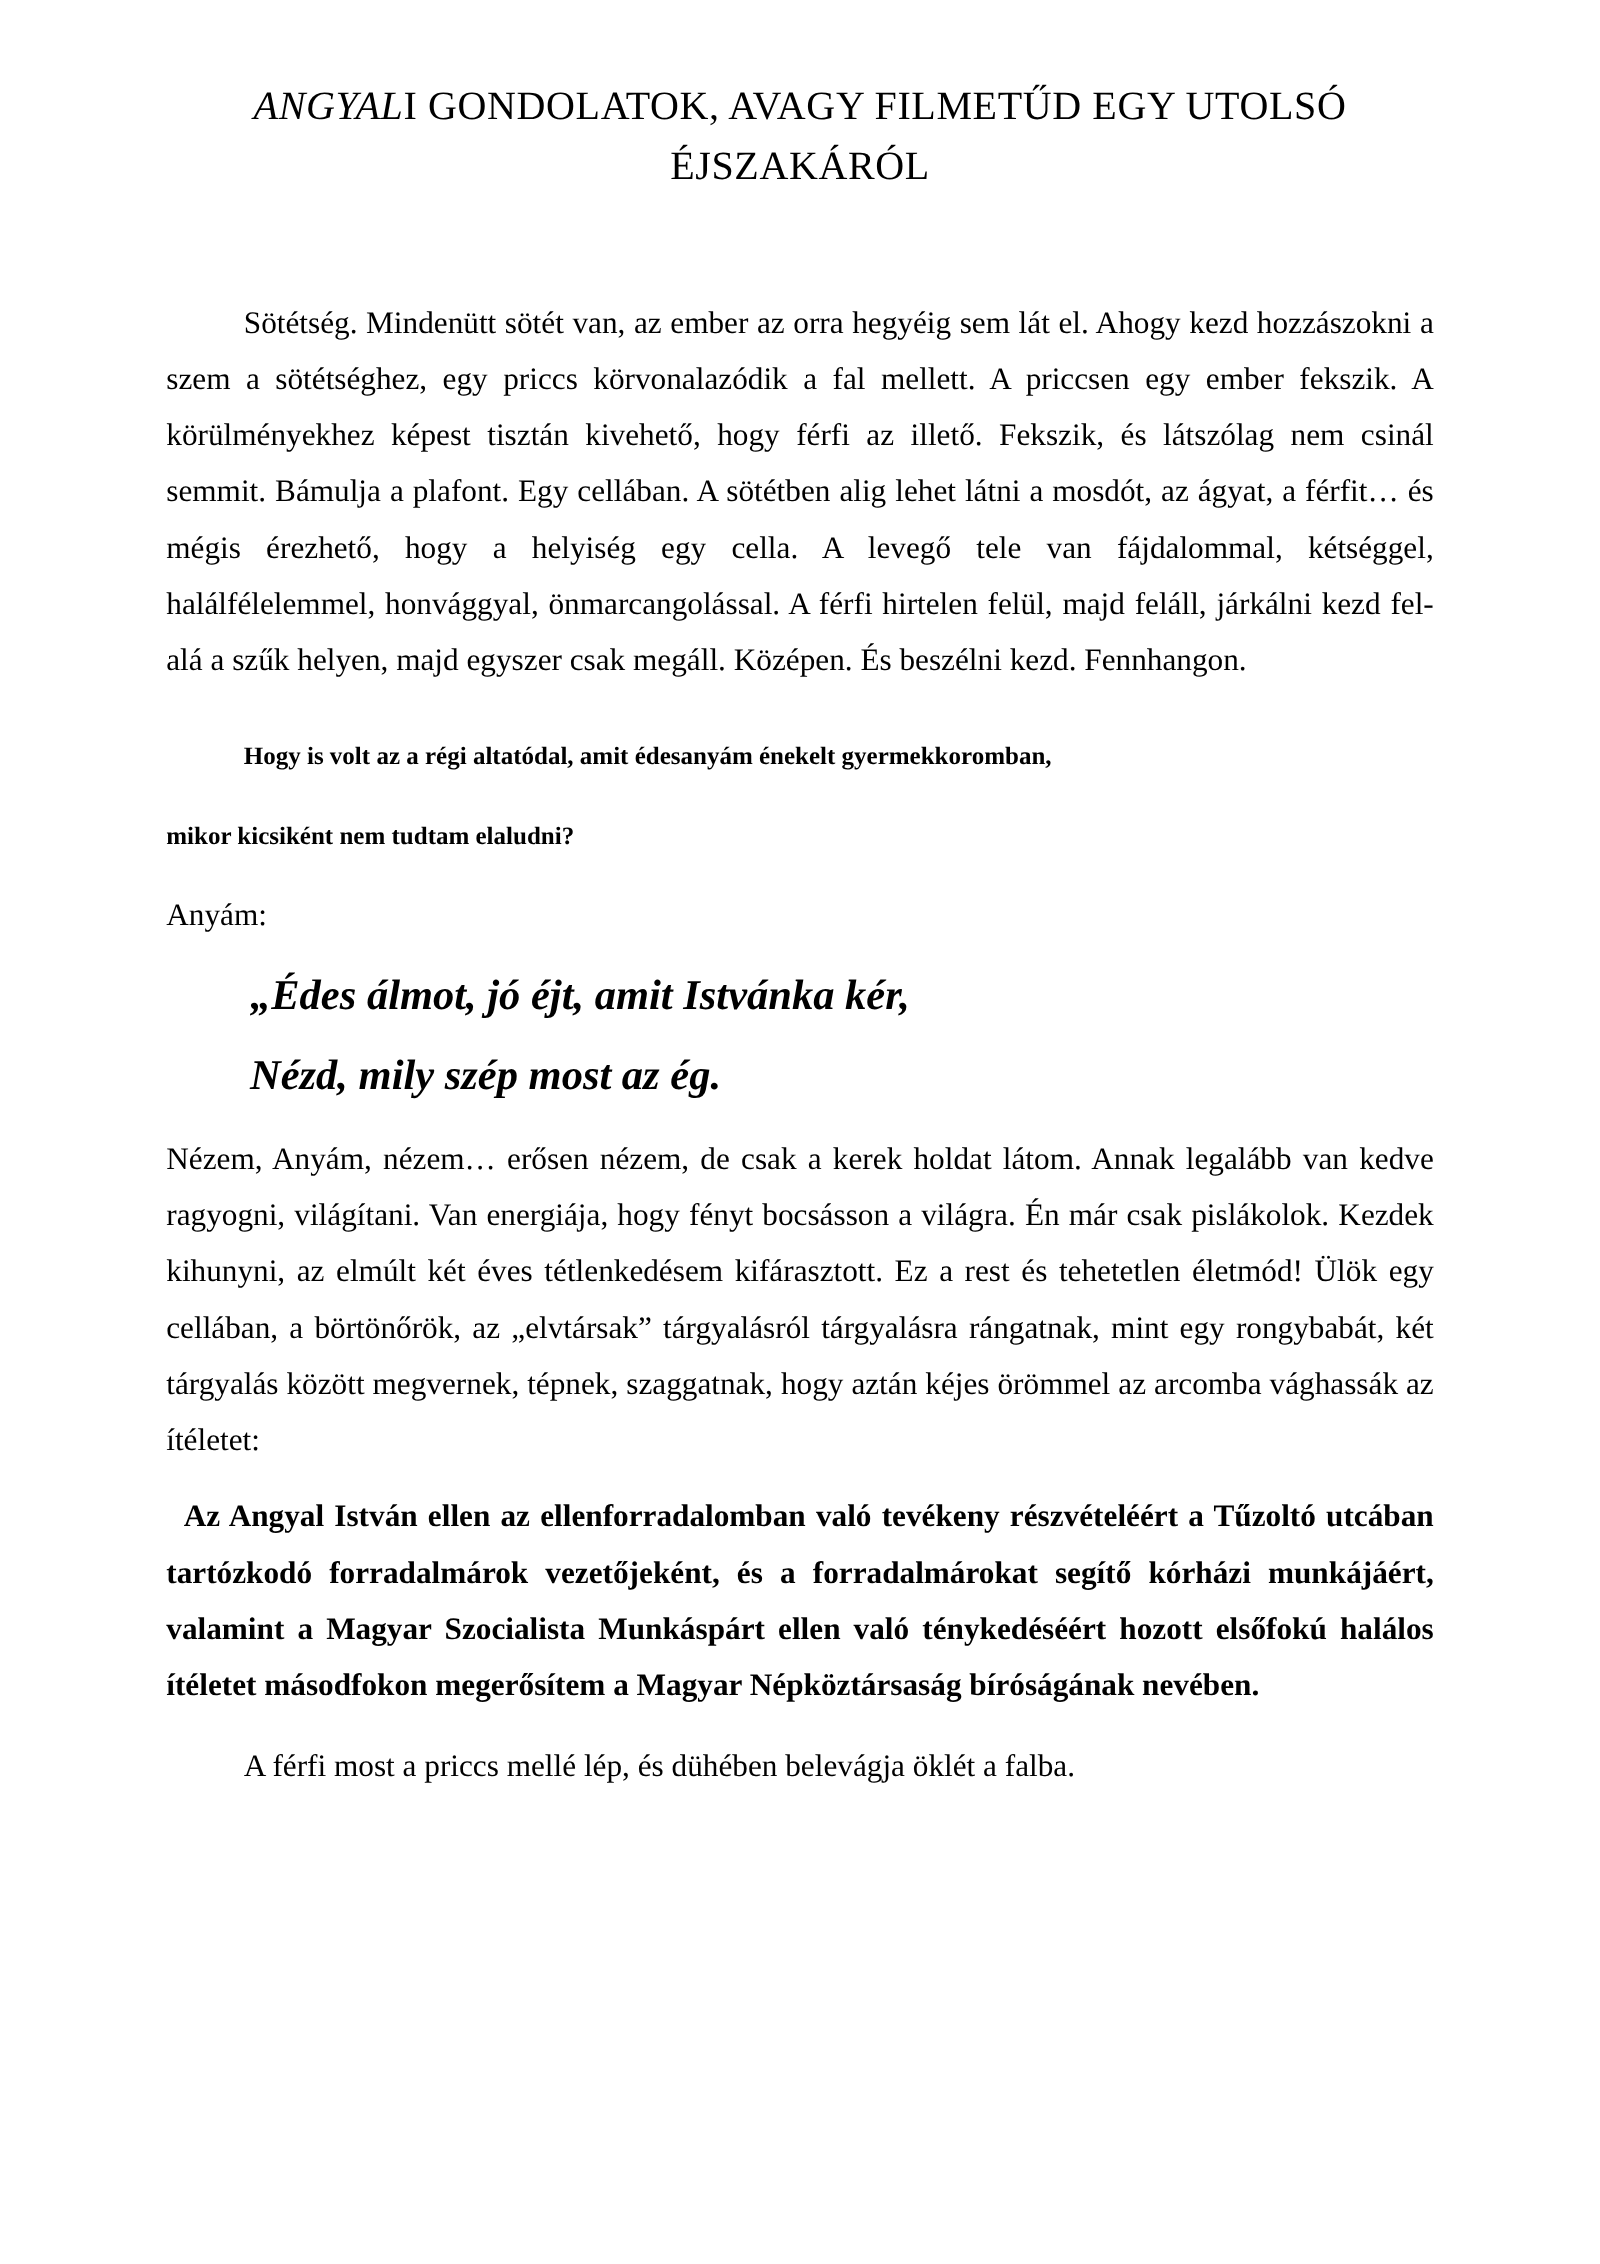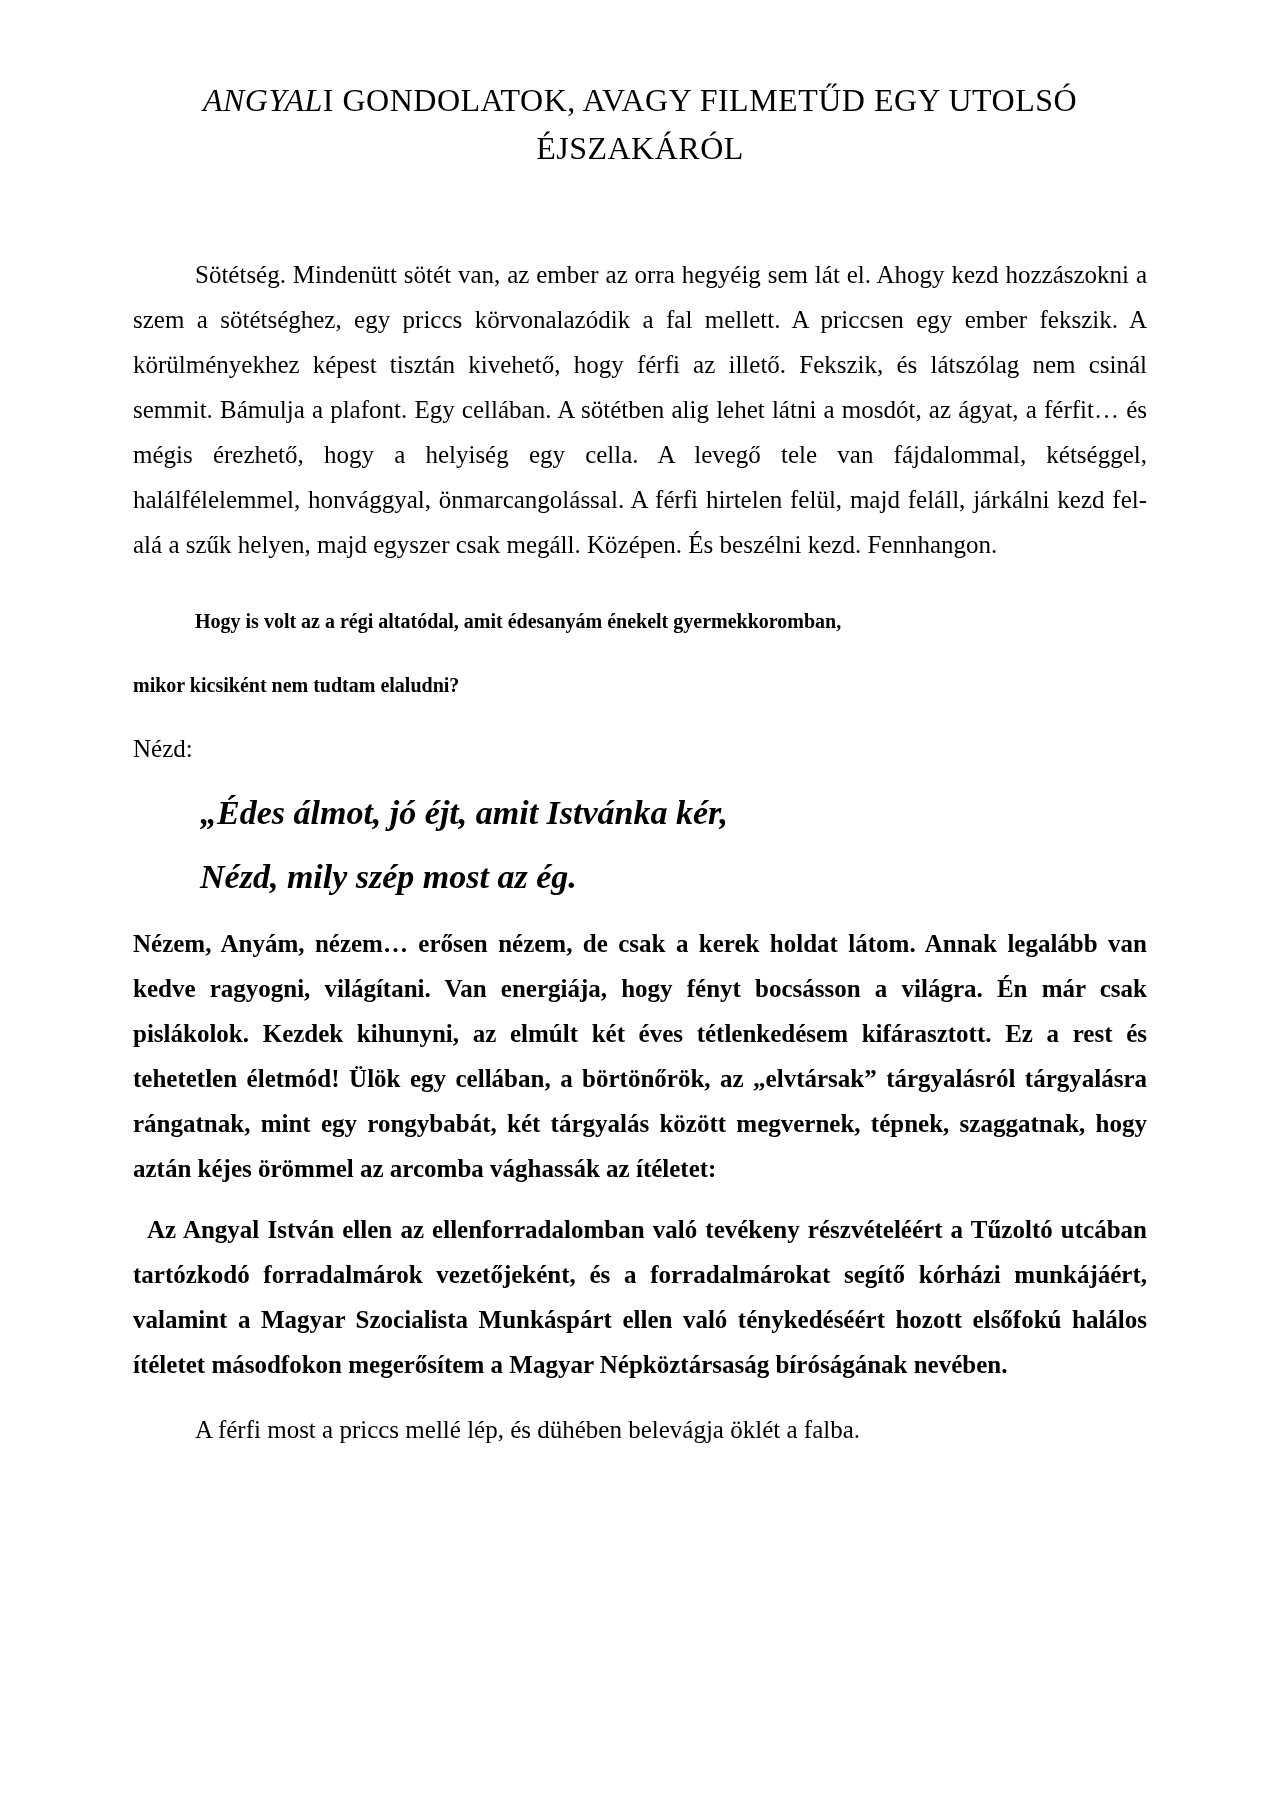--- a/index.html
+++ b/index.html
@@ -11,21 +11,21 @@
     width: 1280px;
     height: 1811px;
     overflow: hidden;
     font-family: "Liberation Serif", "DejaVu Serif", serif;
     color: #000000;
   }
   .page {
     box-sizing: border-box;
     width: 1280px;
     height: 1811px;
-    padding: 76px 133px 40px 133px;
+    padding: 60px 133px 40px 133px;
     background: #ffffff;
   }
   .title {
     font-size: 32px;
     font-weight: 400;
     text-align: center;
     line-height: 48px;
     margin: 0 0 80px 0;
     letter-spacing: 0.5px;
   }
@@ -53,21 +53,21 @@
   .song-block { margin: 0; }
   .song-line {
     font-size: 34px;
     font-weight: bold;
     font-style: italic;
     line-height: 64px;
     padding-left: 67px;
   }
   .monologue {
     font-size: 25px;
-    font-weight: bold;
+    font-weight: normal;
     line-height: 45px;
     margin-top: 12px;
     margin-bottom: 16px;
   }
   .verdict {
     font-size: 25px;
     font-weight: bold;
     line-height: 45px;
     text-indent: 14px;
     margin-bottom: 20px;
@@ -83,21 +83,21 @@
     <span class="tline">ÉJSZAKÁRÓL</span>
   </h1>
 
   <p class="body-text justify indent narr-open">Sötétség. Mindenütt sötét van, az ember az orra hegyéig sem lát el. Ahogy kezd hozzászokni a szem a sötétséghez, egy priccs körvonalazódik a fal mellett. A priccsen egy ember fekszik. A körülményekhez képest tisztán kivehető, hogy férfi az illető. Fekszik, és látszólag nem csinál semmit. Bámulja a plafont. Egy cellában. A sötétben alig lehet látni a mosdót, az ágyat, a férfit… és mégis érezhető, hogy a helyiség egy cella. A levegő tele van fájdalommal, kétséggel, halálfélelemmel, honvággyal, önmarcangolással. A férfi hirtelen felül, majd feláll, járkálni kezd fel-alá a szűk helyen, majd egyszer csak megáll. Középen. És beszélni kezd. Fennhangon.</p>
 
   <div class="q-block">
     <div class="l1">Hogy is volt az a régi altatódal, amit édesanyám énekelt gyermekkoromban,</div>
     <div class="l2">mikor kicsiként nem tudtam elaludni?</div>
   </div>
 
-  <p class="cue">Nézd:</p>
+  <p class="cue">Anyám:</p>
 
   <div class="song-block">
     <div class="song-line">„Édes álmot, jó éjt, amit Istvánka kér,</div>
     <div class="song-line">Nézd, mily szép most az ég.</div>
   </div>
 
   <p class="monologue justify">Nézem, Anyám, nézem… erősen nézem, de csak a kerek holdat látom. Annak legalább van kedve ragyogni, világítani. Van energiája, hogy fényt bocsásson a világra. Én már csak pislákolok. Kezdek kihunyni, az elmúlt két éves tétlenkedésem kifárasztott. Ez a rest és tehetetlen életmód! Ülök egy cellában, a börtönőrök, az „elvtársak” tárgyalásról tárgyalásra rángatnak, mint egy rongybabát, két tárgyalás között megvernek, tépnek, szaggatnak, hogy aztán kéjes örömmel az arcomba vághassák az ítéletet:</p>
 
   <p class="verdict justify">Az Angyal István ellen az ellenforradalomban való tevékeny részvételéért a Tűzoltó utcában tartózkodó forradalmárok vezetőjeként, és a forradalmárokat segítő kórházi munkájáért, valamint a Magyar Szocialista Munkáspárt ellen való ténykedéséért hozott elsőfokú halálos ítéletet másodfokon megerősítem a Magyar Népköztársaság bíróságának nevében.</p>
 

